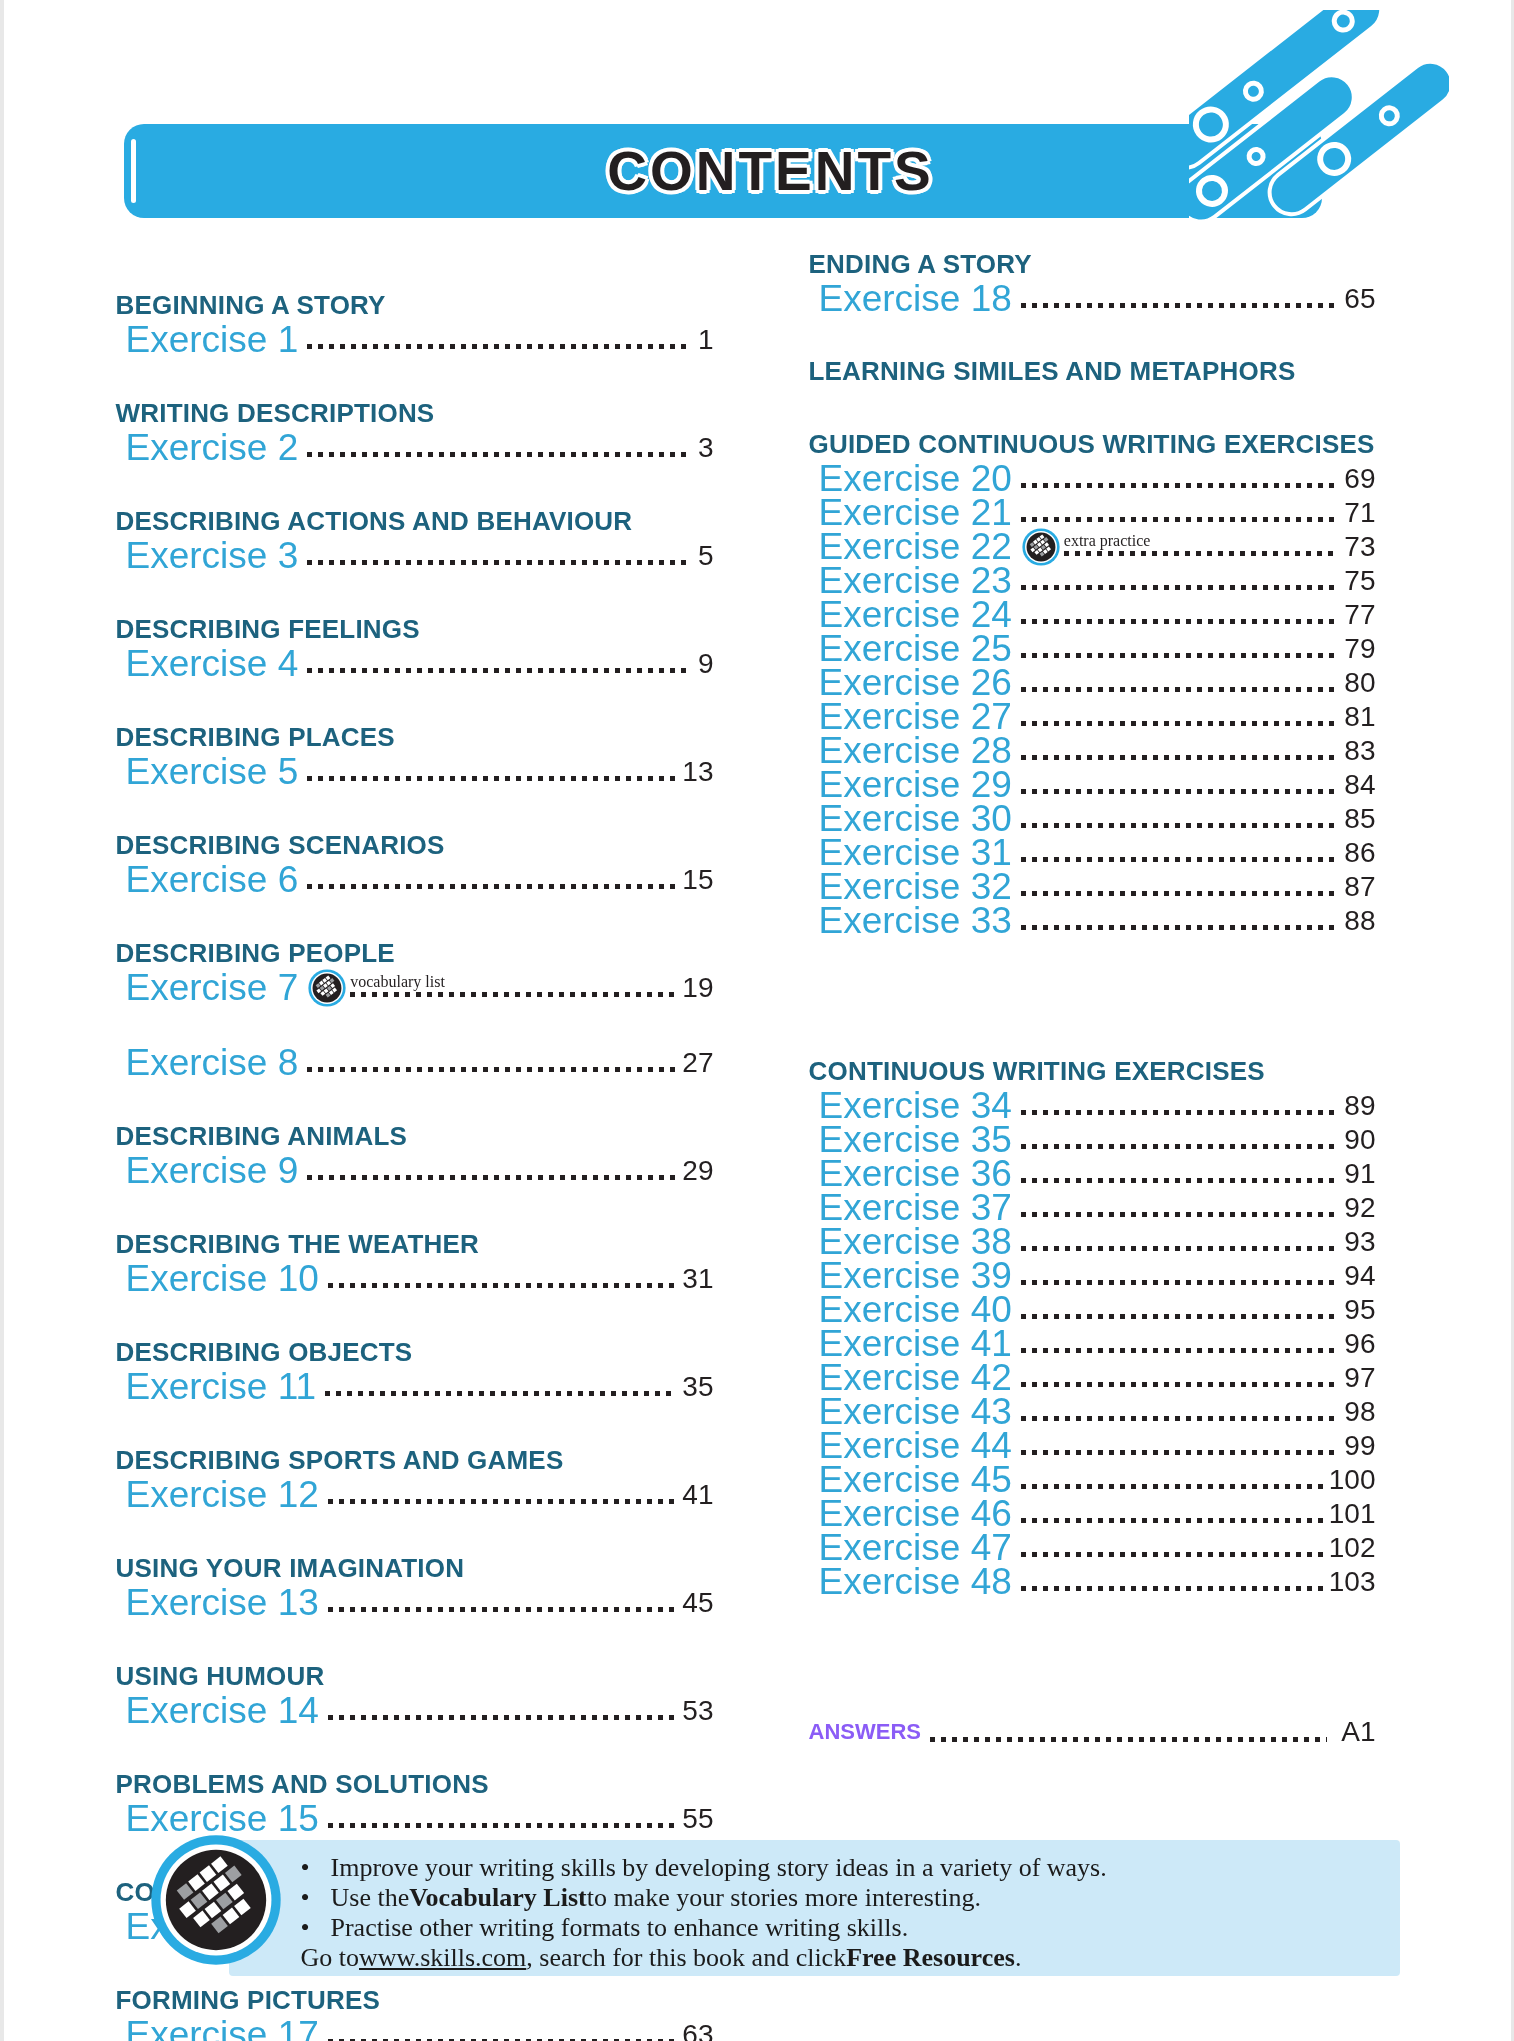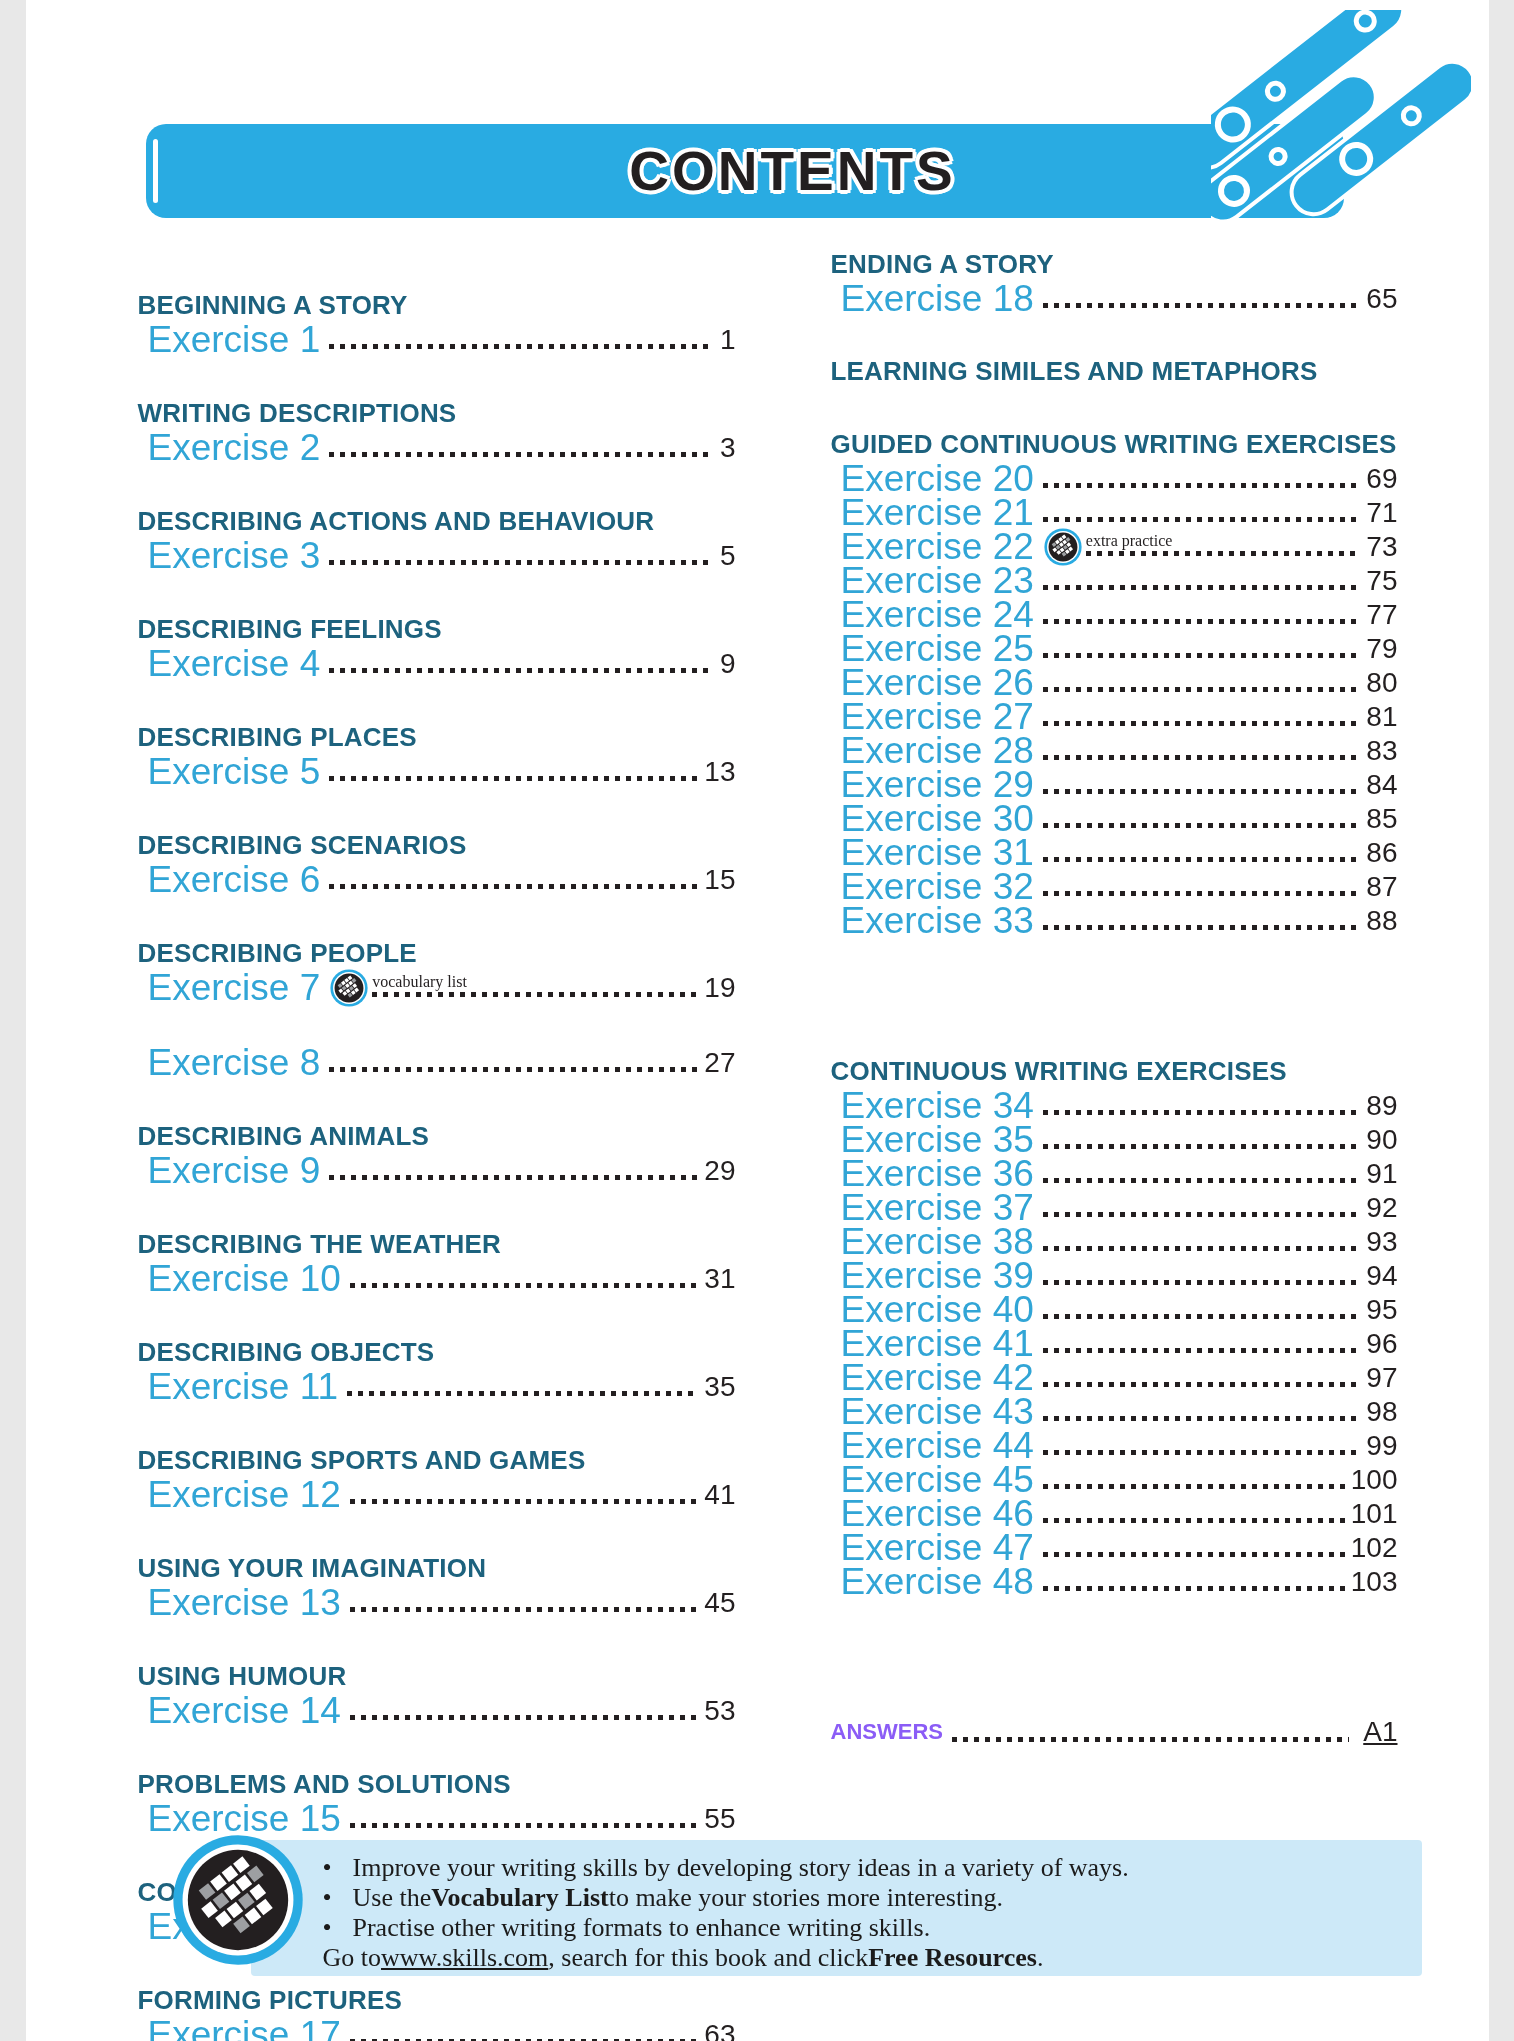--- a/index.html
+++ b/index.html
@@ -1,18 +1,18 @@
 <!DOCTYPE html>
 <html><head>
 <meta charset="utf-8">
 <style>
   html,body{margin:0;padding:0;background:#e8e8e8;}
   .page{
     position:relative;width:1463px;height:2041px;background:#ffffff;
-    font-family:"Liberation Sans",sans-serif;overflow:hidden;margin:0 auto;
+    font-family:"Liberation Sans",sans-serif;overflow:hidden;margin:0 auto;padding-left:44px;
   }
   
   .banner{
     position:absolute;left:120px;top:124px;width:1198px;height:94px;
     background:#29abe2;border-radius:20px;z-index:2;
     display:flex;align-items:center;justify-content:center;
   }
   .banner-notch{
     position:absolute;left:7px;top:15px;width:5px;height:64px;
     background:#ffffff;border-radius:3px;
@@ -49,21 +49,21 @@
   .tag-wrap .dots{margin-left:4px;}
   .tag{
     position:absolute;left:4px;bottom:13px;
     font-family:"Liberation Serif",serif;font-size:16px;
     color:#231f20;white-space:nowrap;
   }
   .mini-logo{width:38px;height:38px;margin:0 0 -3px 10px;flex:0 0 auto;}
   .answers-row{display:flex;align-items:flex-end;height:34px;}
   .answers-label{color:#8b5cf6;font-weight:700;font-size:22px;line-height:33px;}
   .answers-row .dots{margin-bottom:6px;}
-  .answers-row .page-num{margin-left:8px;text-decoration:underline;}
+  .answers-row .page-num{margin-left:8px;}
   
   .footer-box{
     position:absolute;left:225px;top:1840px;width:1171px;height:136px;
     background:#cde9f8;border-radius:4px;
     padding:13px 0 0 72px;box-sizing:border-box;
   }
   .footer-line{
     display:flex;font-family:"Liberation Serif",serif;font-size:26px;
     line-height:30px;color:#1b1b1b;white-space:nowrap;
   }

